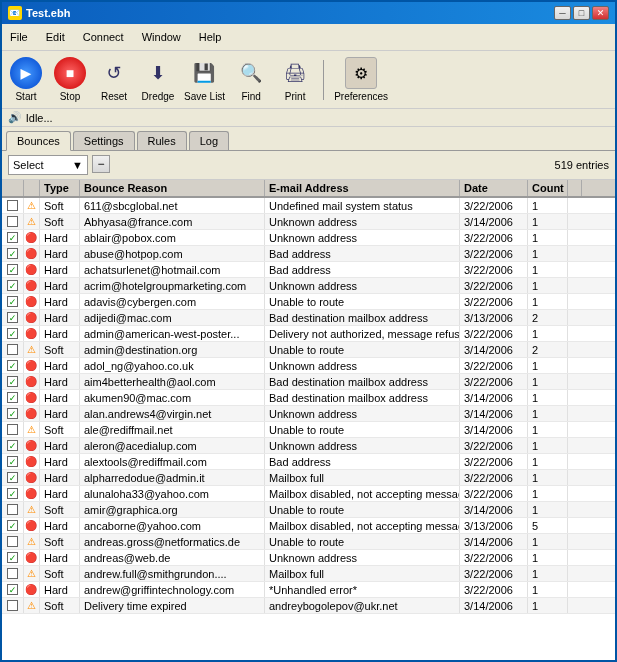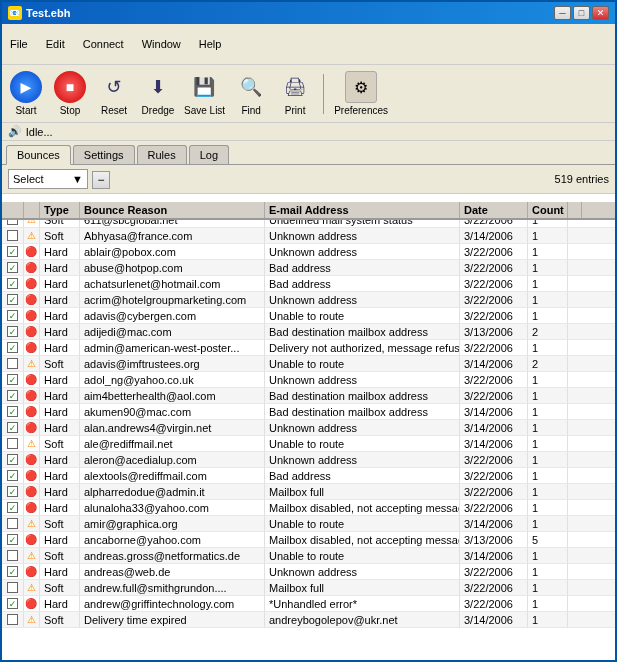--- a/index.html
+++ b/index.html
@@ -59,21 +59,21 @@
       display: flex;
       align-items: center;
       justify-content: center;
       font-size: 9px;
       cursor: pointer;
       color: #333;
     }
     .tb-btn.close { background: linear-gradient(to bottom, #f08080, #d03030); color: white; }
     .menu-bar {
       background: #ece9d8;
-      padding: 20px 4px;
+      padding: 13px 4px;
       display: flex;
       gap: 10px;
       border-bottom: 1px solid #ccc;
       height: 20px;
       align-items: center;
     }
     .menu-item {
       font-size: 11px;
       color: #000;
       cursor: pointer;
@@ -149,21 +149,21 @@
     .filter-bar {
       background: #ece9d8;
       padding: 4px 6px;
       display: flex;
       align-items: center;
       justify-content: space-between;
       border-bottom: 1px solid #ccc;
     }
     .filter-left {
       display: flex;
-      align-items: flex-end;
+      align-items: flex-start;
       gap: 4px;
     }
     .select-dropdown {
       background: white;
       border: 1px solid #999;
       padding: 1px 4px;
       font-size: 11px;
       width: 80px;
       height: 20px;
       display: flex;
@@ -187,21 +187,21 @@
       overflow: hidden;
       display: flex;
       flex-direction: column;
     }
     .table-header {
       display: grid;
       grid-template-columns: 22px 16px 40px 185px 195px 68px 40px 14px;
       background: #d4d0c8;
       border-bottom: 2px solid #999;
       position: sticky;
-      top: 8px;
+      top: 0;
     }
     .th {
       padding: 2px 4px;
       font-size: 11px;
       font-weight: bold;
       border-right: 1px solid #aaa;
       white-space: nowrap;
       overflow: hidden;
     }
     .table-body {
@@ -513,21 +513,21 @@
               <div class="td" style="text-align: right;">1</div>
             </div>
             <div class="table-row alt">
               <div class="td checkbox-cell">
                 <div class="cb"></div>
               </div>
               <div class="td icon-cell">
                 <span class="icon-warn" style="font-size: 10px;">⚠</span>
               </div>
               <div class="td">Soft</div>
-              <div class="td">adavis@imftrustees.org</div>
+              <div class="td">admin@destination.org</div>
               <div class="td">Unable to route</div>
               <div class="td">3/14/2006</div>
               <div class="td" style="text-align: right;">2</div>
             </div>
             <div class="table-row">
               <div class="td checkbox-cell">
                 <div class="cb checked">✓</div>
               </div>
               <div class="td icon-cell">
                 <span class="icon-err" style="font-size: 10px;">🔴</span>

